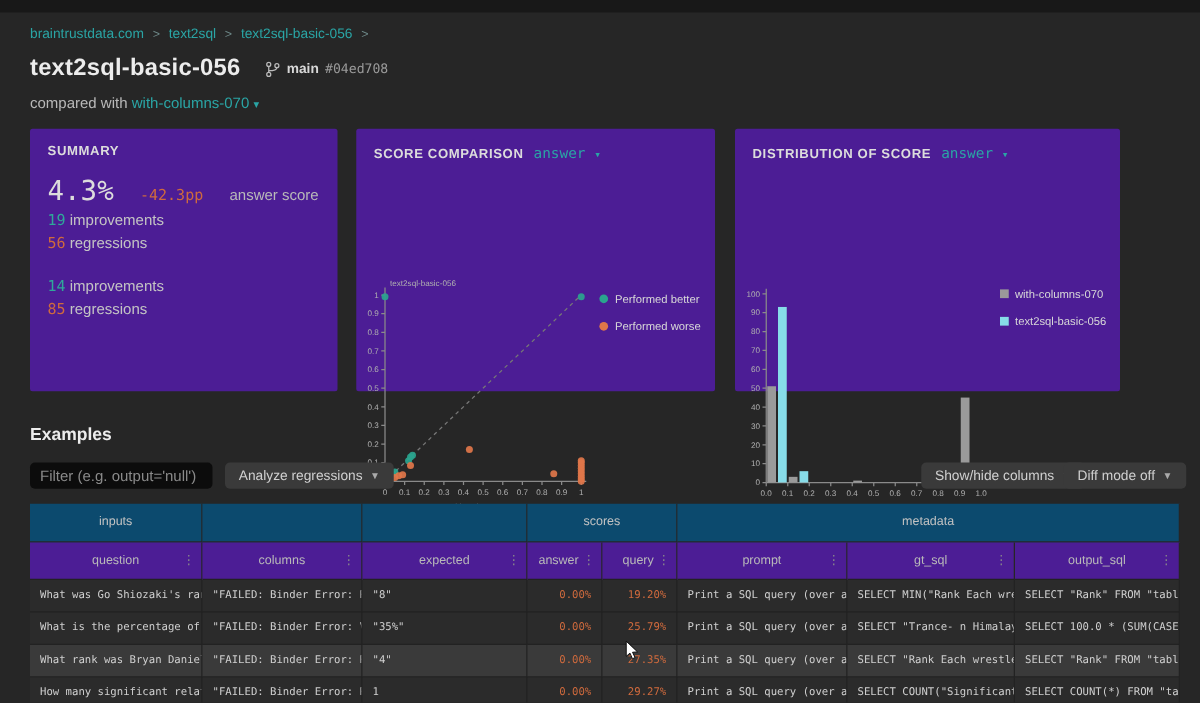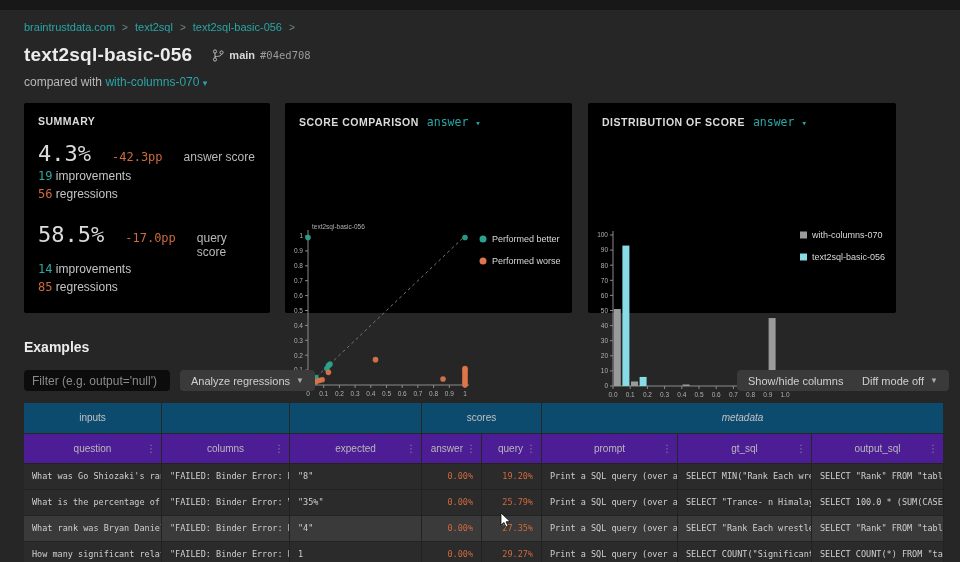--- a/index.html
+++ b/index.html
@@ -21,21 +21,21 @@
   #title-row{position:absolute;left:24px;top:44px;display:flex;align-items:center;gap:14px;}
   #page-title{font-size:19px;font-weight:bold;color:#ececec;letter-spacing:.2px;}
   #branch-wrap{display:flex;align-items:center;gap:5px;margin-left:6px;}
   #branch-name{font-size:11px;font-weight:bold;color:#d8d8d8;}
   #commit-hash{font-size:10.5px;color:#9a9a9a;}
   #compared-row{position:absolute;left:24px;top:75px;font-size:12px;color:#b9b9b9;}
   .accent-link{color:#2aa5a5;cursor:pointer;}
   .caret{font-size:9px;color:#2aa5a5;}
 
   
-  .panel{position:absolute;top:103px;height:210px;background:#000000;border-radius:2px;}
+  .panel{position:absolute;top:103px;height:210px;background:#4c1d95;border-radius:2px;}
   #summary-panel{left:24px;width:246px;}
   #scatter-panel{left:285px;width:287px;}
   #hist-panel{left:588px;width:308px;}
   .panel-title{font-size:10.5px;font-weight:bold;letter-spacing:.5px;color:#dcdcdc;padding:12px 0 0 14px;}
   .panel-title .metric-selector{font-family:"DejaVu Sans Mono",monospace;font-weight:normal;font-size:11.5px;color:#2aa5a5;margin-left:8px;letter-spacing:0;cursor:pointer;}
 
   
   #summary-body{padding:14px 14px 0 14px;}
   .metric{margin-bottom:20px;}
   .metric-head{display:flex;align-items:baseline;gap:21px;}
@@ -116,25 +116,20 @@
       <div class="metric">
         <div class="metric-head">
           <span class="metric-value">4.3%</span>
           <span class="metric-delta">-42.3pp</span>
           <span class="metric-label">answer score</span>
         </div>
         <div class="metric-sub"><span class="num num-improve">19</span> <span class="w1">improvements</span></div>
         <div class="metric-sub"><span class="num num-regress">56</span> <span class="w2">regressions</span></div>
       </div>
       <div class="metric">
-        <div class="metric-head">
-          <span class="metric-value">58.5%</span>
-          <span class="metric-delta">-17.0pp</span>
-          <span class="metric-label">query score</span>
-        </div>
         <div class="metric-sub"><span class="num num-improve">14</span> <span class="w1">improvements</span></div>
         <div class="metric-sub"><span class="num num-regress">85</span> <span class="w2">regressions</span></div>
       </div>
     </div>
 </div>
 
 <div class="panel" id="scatter-panel">
   <div class="panel-title">
     <span>SCORE COMPARISON</span><span class="metric-selector"><span>answer</span> <span class="caret">▾</span></span>
   </div>
@@ -310,21 +305,21 @@
   <span>Diff mode off</span>
     <span class="bcaret">▼</span>
 </button>
 
 <div id="examples-table">
   <div class="t-row" id="group-row">
       <div class="g-cell" style="grid-column: span 1;">inputs</div>
       <div class="g-cell" style="grid-column: span 1;"></div>
       <div class="g-cell" style="grid-column: span 1;"></div>
       <div class="g-cell" style="grid-column: span 2;">scores</div>
-      <div class="g-cell" style="grid-column: span 3; font-style: italic;">metadata</div>
+      <div class="g-cell" style="grid-column: span 3;">metadata</div>
     </div>
   <div class="t-row" id="header-row">
       <div class="h-cell"><span>question</span><span class="kebab">⋮</span></div>
       <div class="h-cell"><span>columns</span><span class="kebab">⋮</span></div>
       <div class="h-cell"><span>expected</span><span class="kebab">⋮</span></div>
       <div class="h-cell right-align"><span>answer</span><span class="kebab">⋮</span></div>
       <div class="h-cell right-align"><span>query</span><span class="kebab">⋮</span></div>
       <div class="h-cell"><span>prompt</span><span class="kebab">⋮</span></div>
       <div class="h-cell"><span>gt_sql</span><span class="kebab">⋮</span></div>
       <div class="h-cell"><span>output_sql</span><span class="kebab">⋮</span></div>

